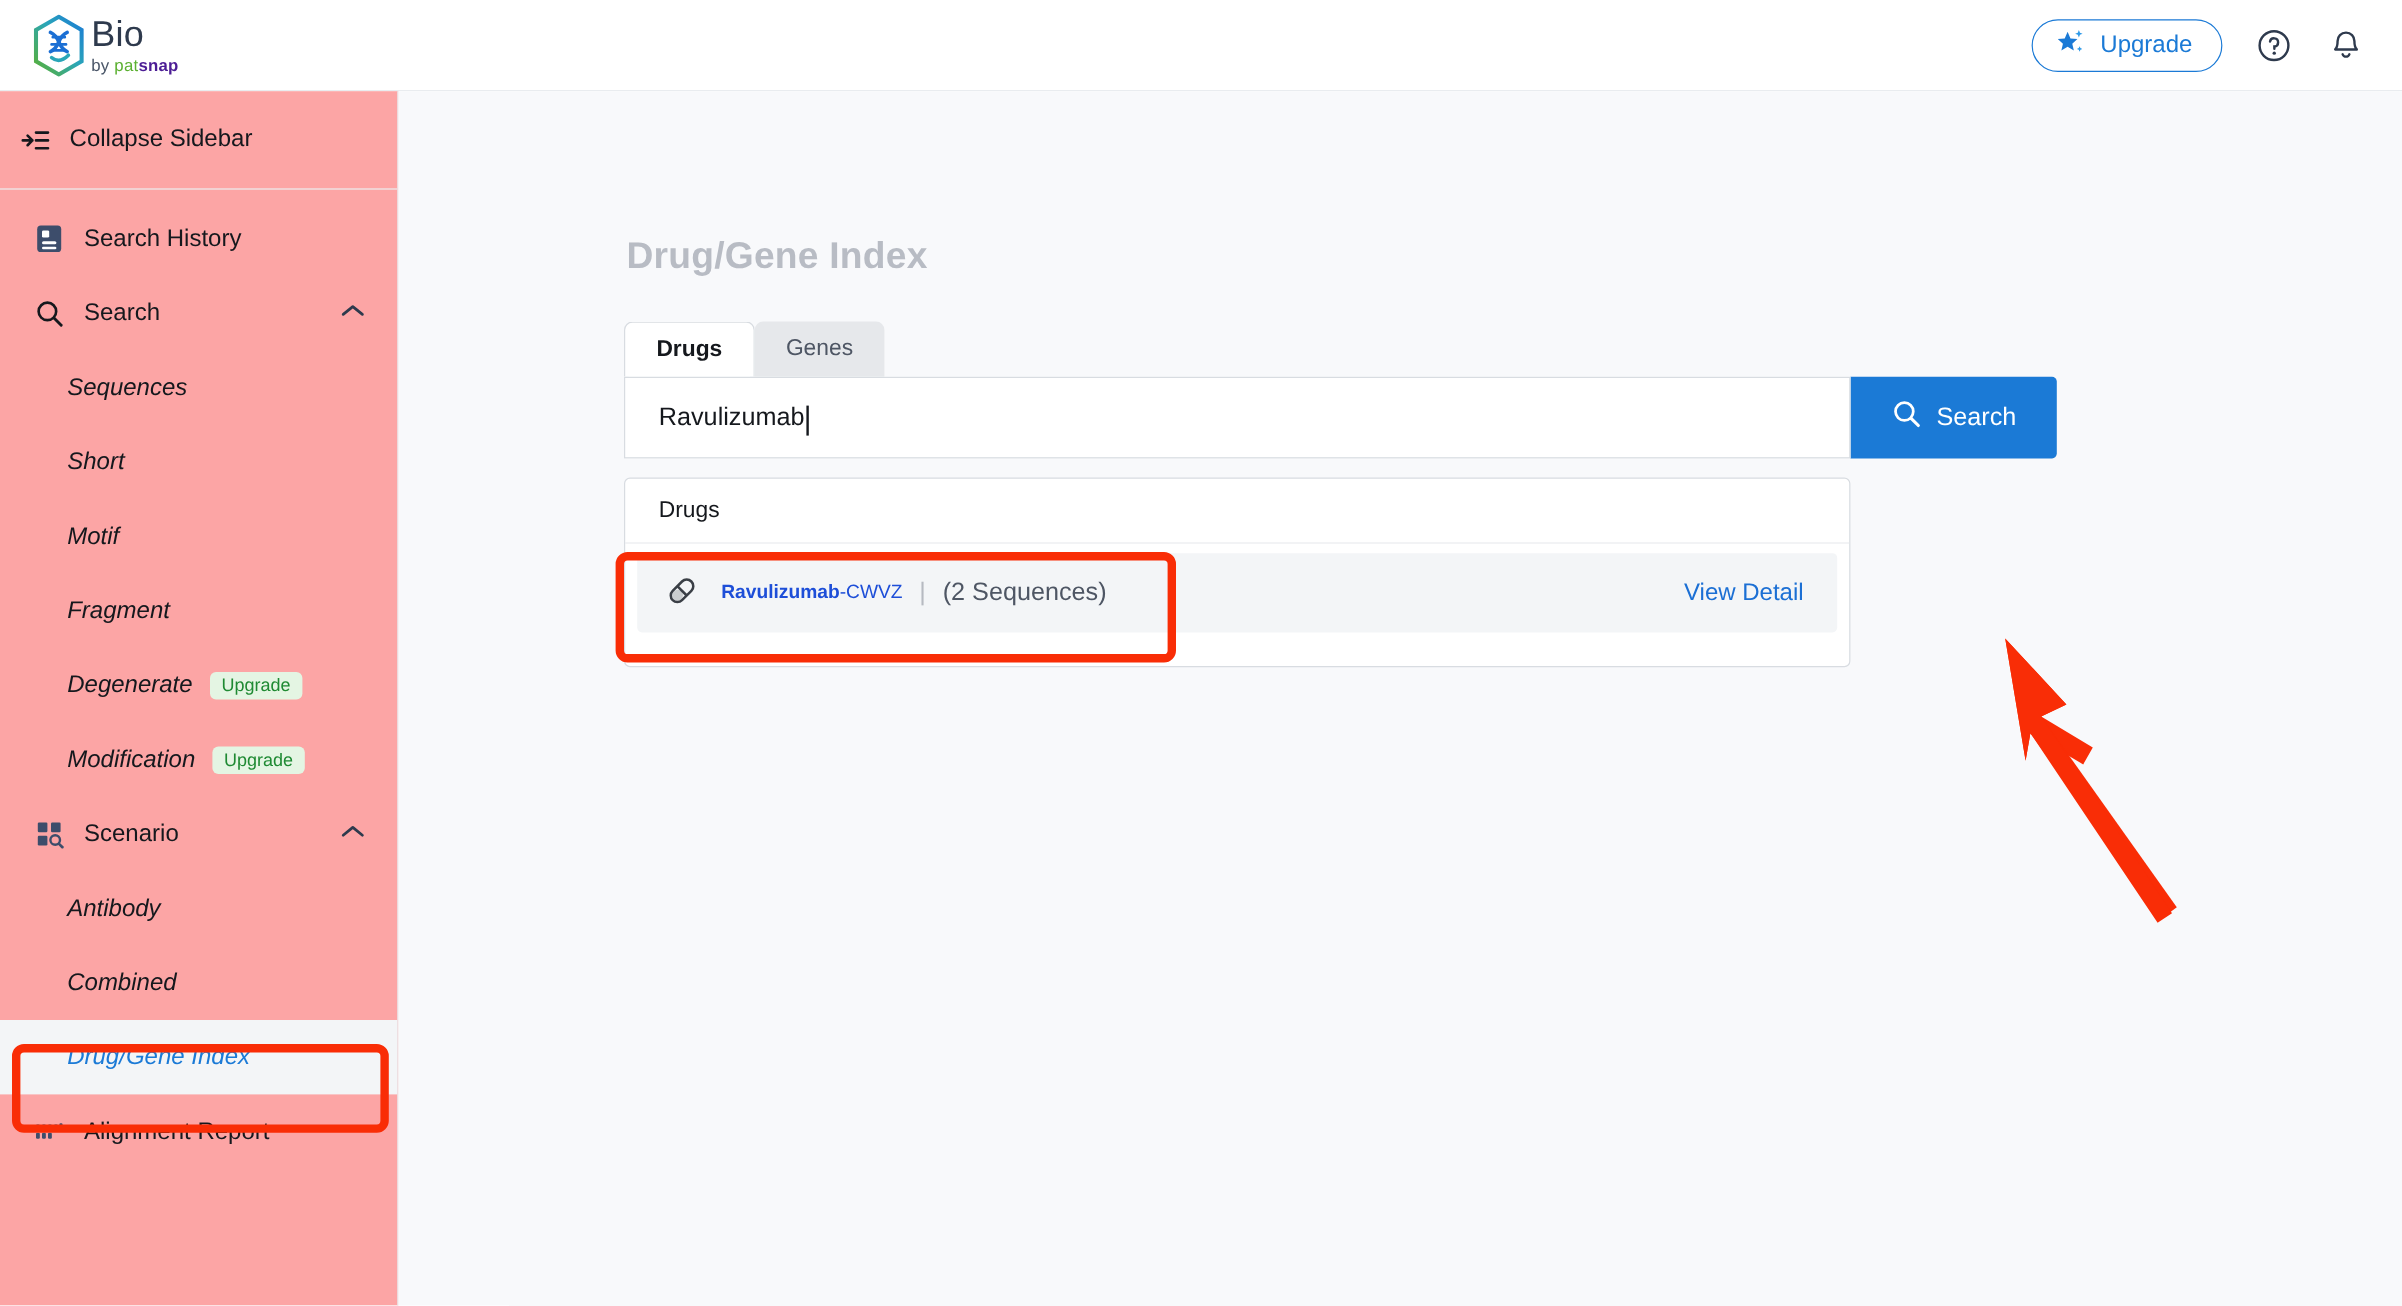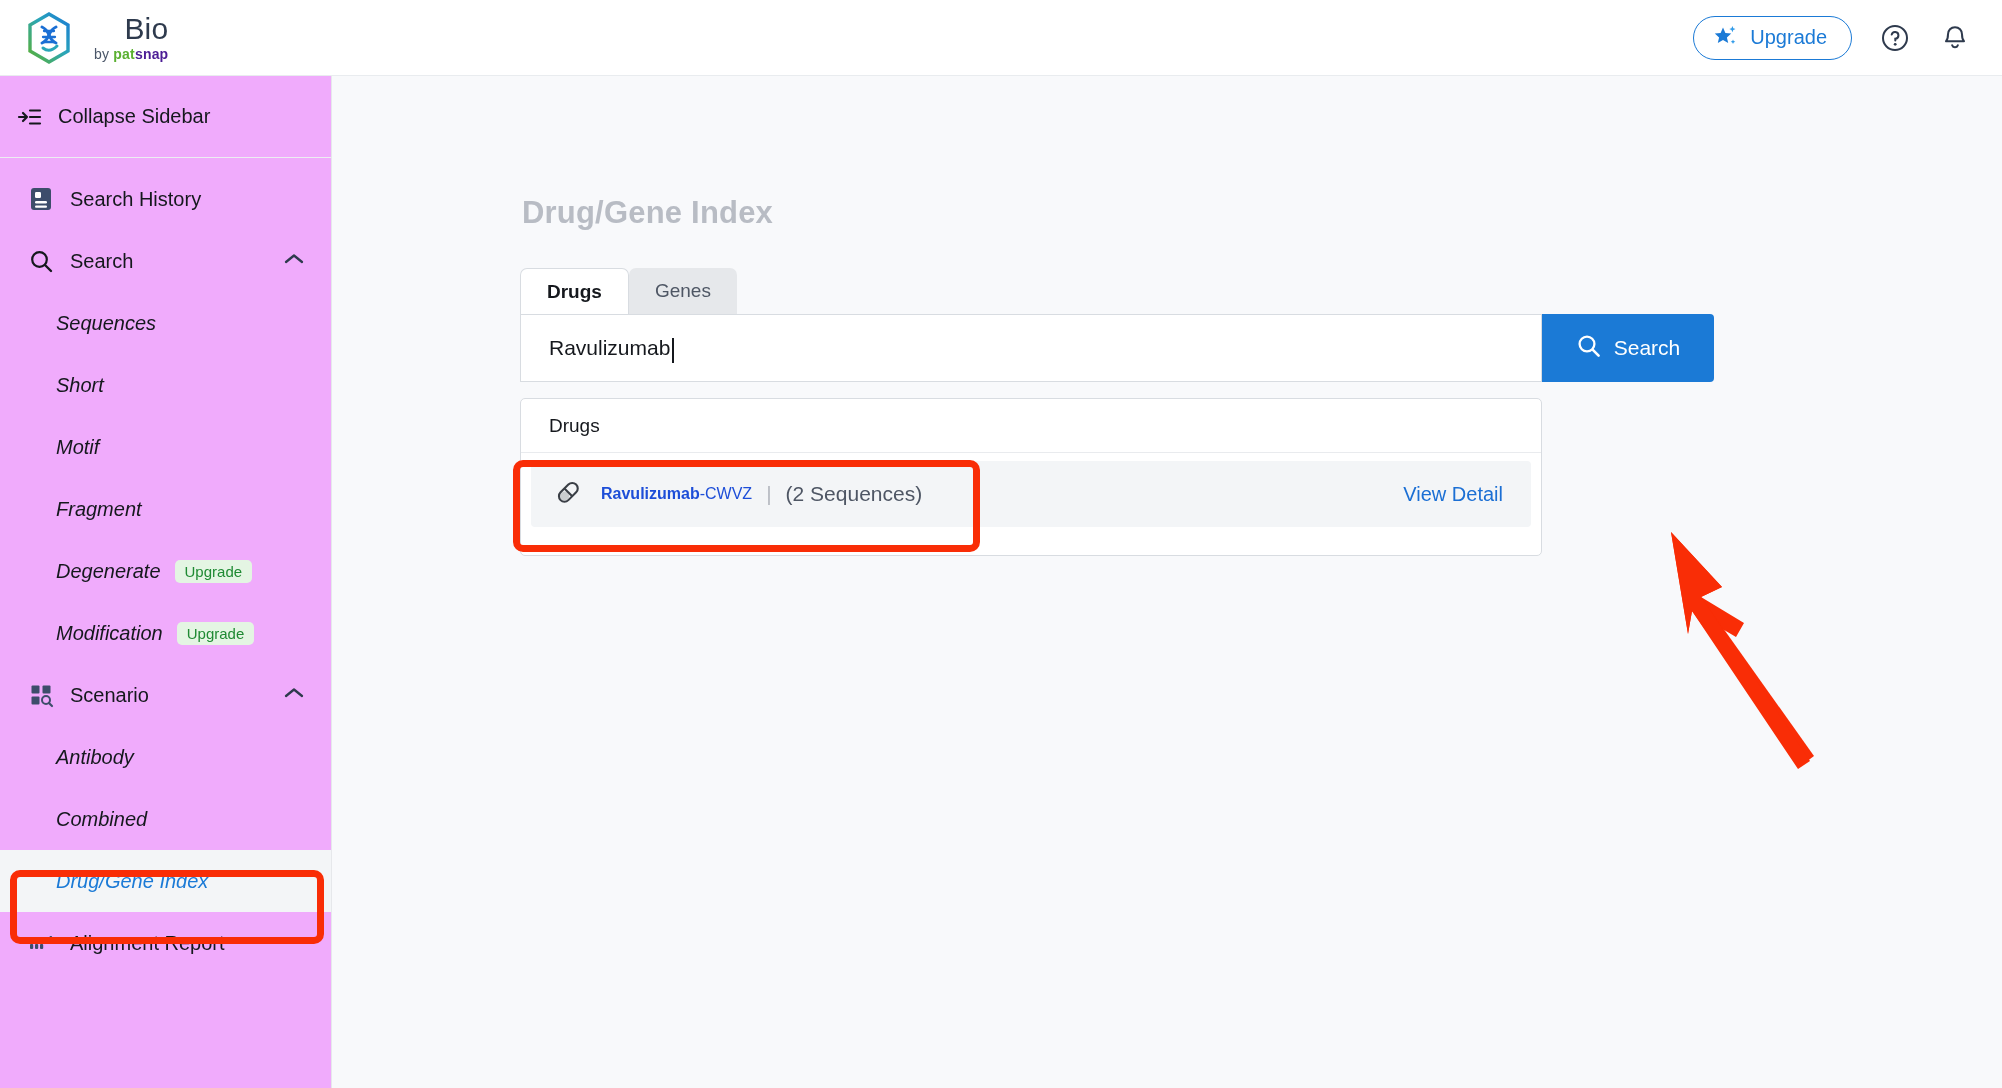--- a/index.html
+++ b/index.html
@@ -14,27 +14,27 @@
   
   .header {
     position: absolute; top: 0; left: 0;
     width: 2002px; height: 76px;
     background: #ffffff;
     border-bottom: 1px solid #e9ecef;
     display: flex; align-items: center;
   }
   .brand { display: flex; align-items: center; margin-left: 26px; }
   .brand-logo { width: 46px; height: 52px; }
-  .brand-text { margin-left: 22px; line-height: 1; text-align: right; }
+  .brand-text { margin-left: 4px; line-height: 1; }
   .brand-title {
     font-size: 30px; font-weight: 500; color: #2e3a4d; letter-spacing: .2px;
   }
   .brand-sub { font-size: 14px; margin-top: 3px; letter-spacing: .2px; }
   .brand-sub .by { color: #4a5668; }
-  .brand-sub .pat { color: #5bb031; font-weight: 700; }
+  .brand-sub .pat { color: #5bb031; font-weight: 400; }
   .brand-sub .snap { color: #4c1d95; font-weight: 600; }
 
   .header-right {
     margin-left: auto; display: flex; align-items: center; gap: 26px;
     margin-right: 30px;
   }
   .upgrade-btn {
     display: flex; align-items: center; gap: 12px;
     height: 44px; padding: 0 24px 0 18px;
     border: 1.6px solid #1b7ad6; border-radius: 22px;
@@ -43,21 +43,21 @@
   .upgrade-btn .lbl { font-size: 20px; color: #1b7ad6; }
   .icon-btn {
     width: 34px; height: 34px; display: flex;
     align-items: center; justify-content: center; cursor: pointer;
   }
 
   
   .sidebar {
     position: absolute; top: 76px; left: 0;
     width: 332px; height: 1012px;
-    background: #f0abfc;
+    background: #fca5a5;
     border-right: 1px solid #e6e8eb;
   }
   .collapse-row {
     height: 82px; display: flex; align-items: center;
     padding-left: 16px; gap: 16px; cursor: pointer;
     border-bottom: 1px solid #eceef1;
   }
   .collapse-row .lbl { font-size: 20px; color: #15181d; }
 
   .nav { padding-top: 10px; }

